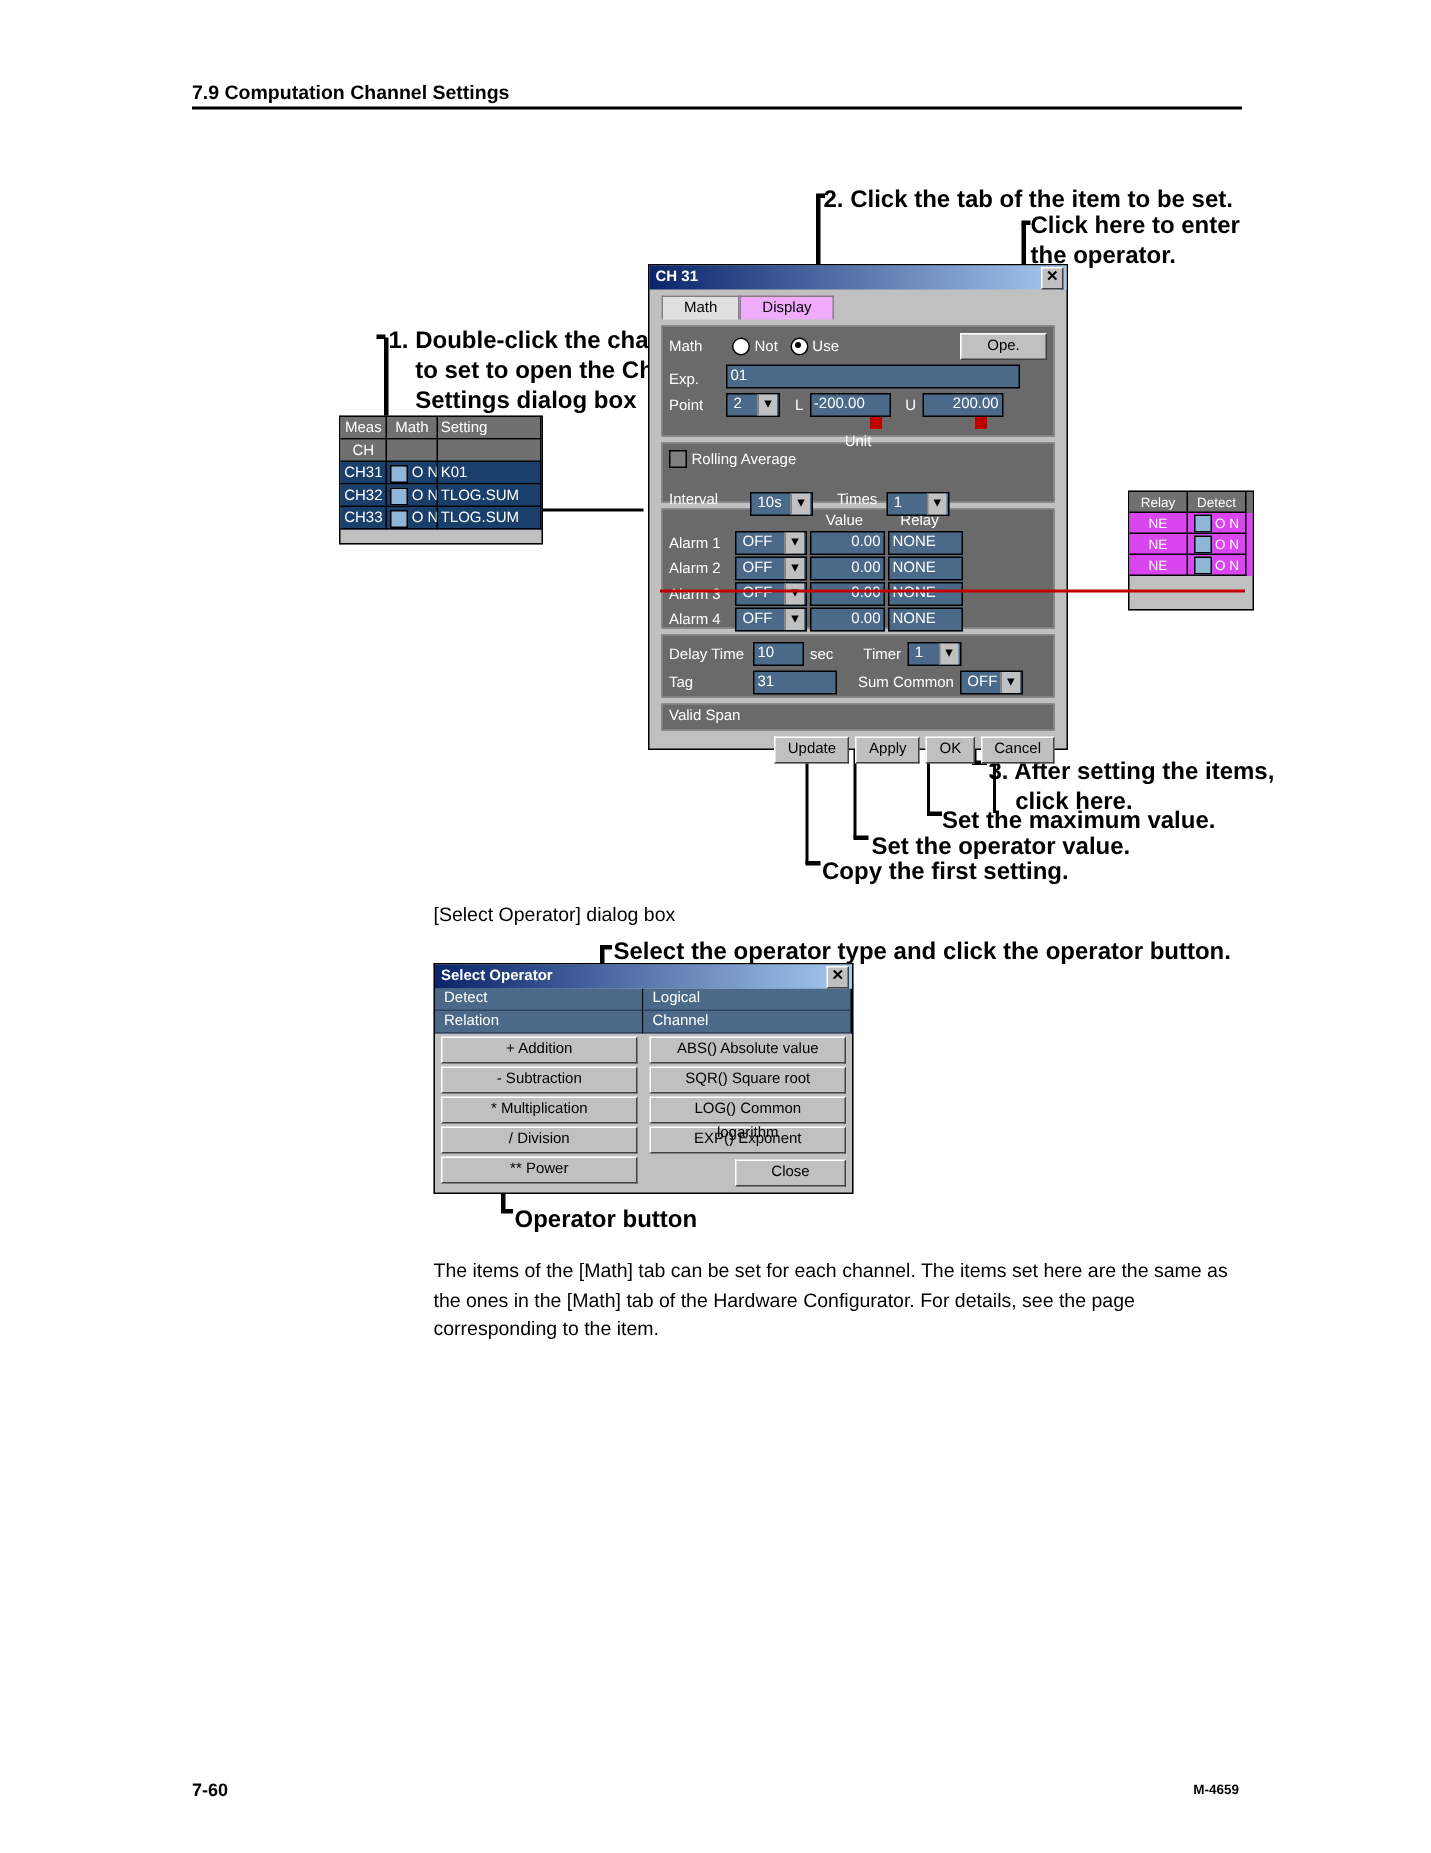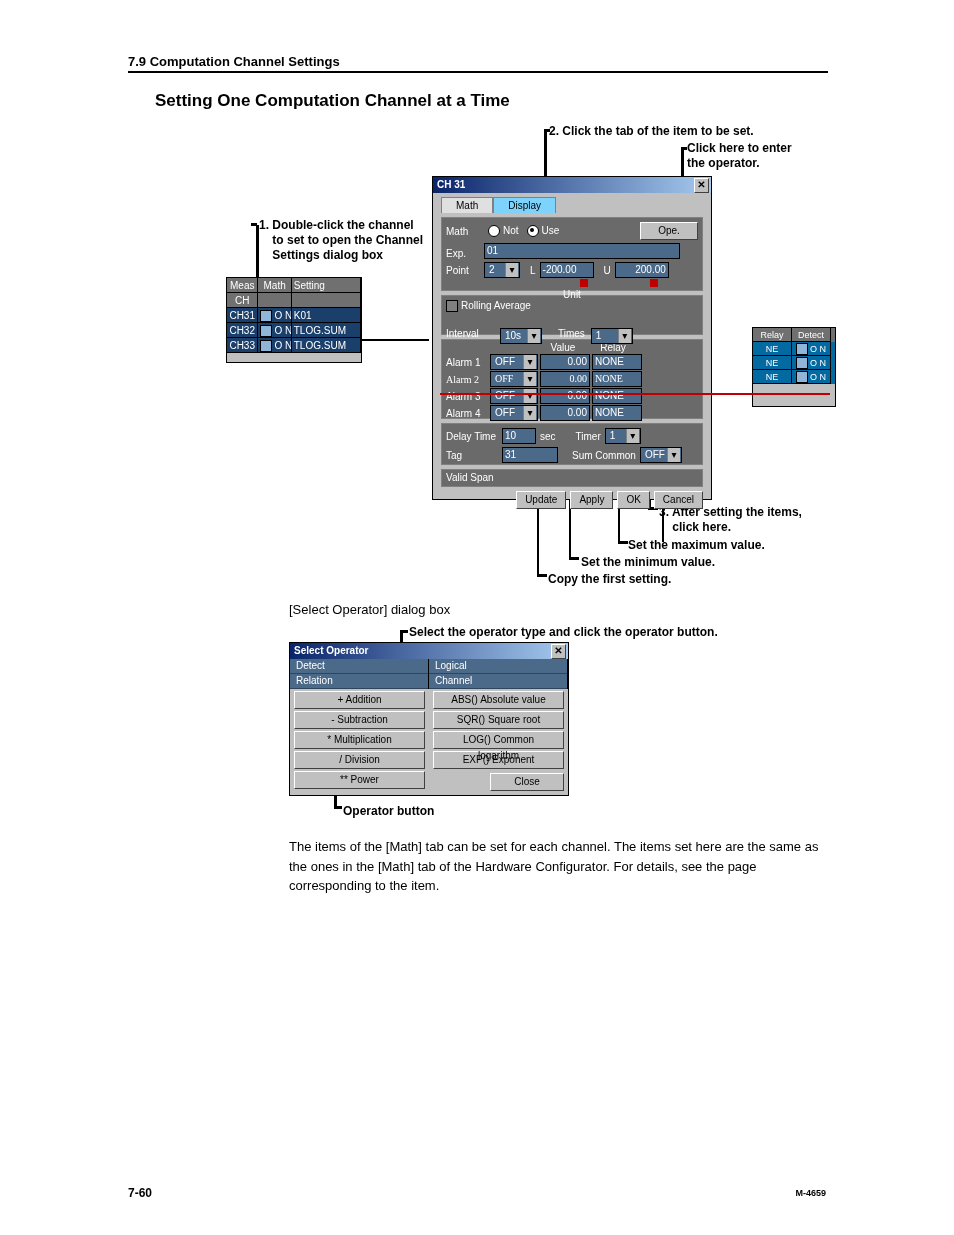--- a/index.html
+++ b/index.html
@@ -1,21 +1,21 @@
 <!DOCTYPE html>
 <html><head>
 <meta charset="utf-8">
 <style>
   html,body{margin:0;padding:0;background:#fff;font-family:Arial,Helvetica,sans-serif;font-size:12px;color:#000}
   .page{position:relative;width:954px;height:1235px;margin:0 auto}
   .hdr{position:absolute;left:128px;top:54px;width:700px}
   .hdr-title{font-weight:bold;font-size:13px;display:inline-block;margin-bottom:2px}
   .hdr-rule{position:absolute;left:128px;top:71px;width:700px;height:2px;background:#000}
   .sec-title{position:absolute;left:155px;top:91px;font-weight:bold;font-size:17px}
-  .ann{position:absolute;font-weight:bold;font-size:12px;line-height:1.25;white-space:pre}
+  .ann{position:absolute;font-weight:bold;font-size:16px;line-height:1.25;white-space:pre}
   .pg-num{position:absolute;left:128px;top:1186px;font-weight:bold;font-size:12px}
   .mnum{position:absolute;right:128px;top:1188px;font-weight:bold;font-size:9px}
 
   
   .win{position:absolute;background:#c0c0c0;border:1px solid #000}
   .titlebar{height:16px;background:linear-gradient(90deg,#0a246a 0,#a6caf0 100%);color:#fff;font-size:10px;font-weight:bold;line-height:16px;padding-left:4px;position:relative}
   .titlebar .x{position:absolute;right:2px;top:1px;width:13px;height:13px;background:#c0c0c0;border:1px solid #fff;border-right-color:#404040;border-bottom-color:#404040;color:#000;font-size:10px;font-weight:bold;text-align:center;line-height:12px}
 
   
   .chwin{left:226px;top:277px;width:134px;height:84px}
@@ -24,40 +24,40 @@
   .chwin .cell{border-right:1px solid #000;border-bottom:1px solid #000;padding:0 2px;line-height:15px;overflow:hidden;white-space:nowrap}
   .c-meas{width:28px;text-align:center}
   .c-math{width:30px;text-align:center}
   .c-set{width:68px}
   .onbox{display:inline-flex;align-items:center;gap:2px;color:#fff}
   .onbox .cb{width:10px;height:10px;background:#8fb6d8;border:1px solid #000;display:inline-block}
 
   
   .dlg{left:432px;top:176px;width:278px;height:322px}
   .tabs{display:flex;margin:4px 0 0 8px;font-size:10px}
-  .tab{padding:2px 14px;background:#7dd3fc;border:1px solid #808080;border-bottom:none}
+  .tab{padding:2px 14px;background:#f0abfc;border:1px solid #808080;border-bottom:none}
   .tab.on{background:#e0e0e0}
   .grp{margin:4px 8px 0 8px;border:1px solid #808080;background:#c0c0c0;padding:4px 4px 6px 4px;font-size:10px;color:#fff}
   .grp.dark{background:#6a6a6a}
   .lbl{display:inline-block;color:#fff;font-size:10px}
   .field{display:inline-block;background:#4b6a8a;color:#fff;font-size:10px;height:14px;line-height:14px;border:1px solid #000;padding:0 2px}
   .dd{display:inline-block;background:#4b6a8a;color:#fff;font-size:10px;height:14px;line-height:14px;border:1px solid #000;padding:0 2px 0 4px;position:relative}
   .dd::after{content:"▾";position:absolute;right:1px;top:0;width:12px;height:14px;background:#c0c0c0;color:#000;text-align:center;line-height:14px;border-left:1px solid #808080}
   .btn3d{display:inline-block;background:#c0c0c0;color:#000;border:1px solid #fff;border-right-color:#404040;border-bottom-color:#404040;font-size:10px;height:16px;line-height:16px;padding:0 8px;text-align:center}
   .radio{display:inline-block;width:10px;height:10px;border-radius:50%;background:#fff;border:1px solid #000;vertical-align:middle;margin-right:3px;position:relative}
   .radio.on::after{content:"";position:absolute;left:2px;top:2px;width:4px;height:4px;border-radius:50%;background:#000}
   .chk{display:inline-block;width:10px;height:10px;background:#808080;border:1px solid #000;vertical-align:middle;margin-right:3px}
   .redflag{display:inline-block;width:8px;height:8px;background:#c00000;margin-left:3px}
 
   
   .rl{left:752px;top:327px;width:82px;height:78px}
   .rl .row{display:flex;height:14px;font-size:9px}
   .rl .cell{border-right:1px solid #000;border-bottom:1px solid #000;line-height:14px;text-align:center}
   .rl .h{background:#707070;color:#fff}
-  .rl .b{background:#0369a1;color:#fff}
+  .rl .b{background:#d946ef;color:#fff}
   .redline{position:absolute;height:2px;background:#c00000}
 
   
   .sop{left:289px;top:642px;width:278px;height:152px}
   .sop .tabs2{display:flex;font-size:10px;color:#fff}
   .sop .col{flex:1;background:#4b6a8a;border-right:1px solid #000}
   .sop .cat{height:14px;line-height:14px;padding-left:6px;border-bottom:1px solid #2e4560}
   .sop .ops{display:flex}
   .sop .opcol{flex:1}
   .sop .opbtn{display:block;margin:2px 4px;text-align:center}
@@ -67,32 +67,31 @@
   
   .ld{position:absolute;background:#000}
 </style>
 </head>
 <body>
 
 <div class="page">
 
   <div class="hdr"><span class="hdr-title">7.9  Computation Channel Settings</span></div>
   <div class="hdr-rule"></div>
-  <div class="sec-title">Setting One Computation Channel at a Time</div>
 
   <div class="ann" style="left:549px;top:124px">2. Click the tab of the item to be set.</div>
   <div class="ann" style="left:687px;top:141px">Click here to enter
 the operator.</div>
   <div class="ann" style="left:259px;top:218px">1. Double-click the channel
     to set to open the Channel
     Settings dialog box</div>
   <div class="ann" style="left:659px;top:505px">3. After setting the items,
     click here.</div>
   <div class="ann" style="left:628px;top:538px">Set the maximum value.</div>
-  <div class="ann" style="left:581px;top:555px">Set the minimum value.</div>
+  <div class="ann" style="left:581px;top:555px">Set the operator value.</div>
   <div class="ann" style="left:548px;top:572px">Copy the first setting.</div>
   <div class="cap" style="left:289px;top:602px">[Select Operator] dialog box</div>
   <div class="ann" style="left:409px;top:625px">Select the operator type and click the operator button.</div>
   <div class="ann" style="left:343px;top:804px">Operator button</div>
 
   <div class="ld" style="left:544px;top:131px;width:3px;height:58px"></div>
   <div class="ld" style="left:544px;top:129px;width:6px;height:3px"></div>
   <div class="ld" style="left:681px;top:149px;width:3px;height:70px"></div>
   <div class="ld" style="left:681px;top:147px;width:6px;height:3px"></div>
   <div class="ld" style="left:256px;top:225px;width:3px;height:110px"></div>
@@ -200,21 +199,21 @@
         <span style="width:50px;text-align:center" class="lbl">Value</span>
         <span style="width:50px;text-align:center" class="lbl">Relay</span>
       </div>
       <div id="alarm-rows">
           <div style="display: flex; align-items: center; gap: 2px; margin-top: 1px;">
             <span class="lbl" style="width:42px">Alarm 1</span>
             <span class="dd" style="width:40px">OFF</span>
             <span class="field" style="width:44px;text-align:right">0.00</span>
             <span class="field" style="width:44px">NONE</span>
           </div>
-          <div style="display: flex; align-items: center; gap: 2px; margin-top: 1px; font-family: Liberation Serif, serif;">
+          <div style="display: flex; align-items: center; gap: 2px; margin-top: 1px;">
             <span class="lbl" style="width:42px">Alarm 2</span>
             <span class="dd" style="width:40px">OFF</span>
             <span class="field" style="width:44px;text-align:right">0.00</span>
             <span class="field" style="width:44px">NONE</span>
           </div>
           <div style="display: flex; align-items: center; gap: 2px; margin-top: 1px;">
             <span class="lbl" style="width:42px">Alarm 3</span>
             <span class="dd" style="width:40px">OFF</span>
             <span class="field" style="width:44px;text-align:right">0.00</span>
             <span class="field" style="width:44px">NONE</span>

